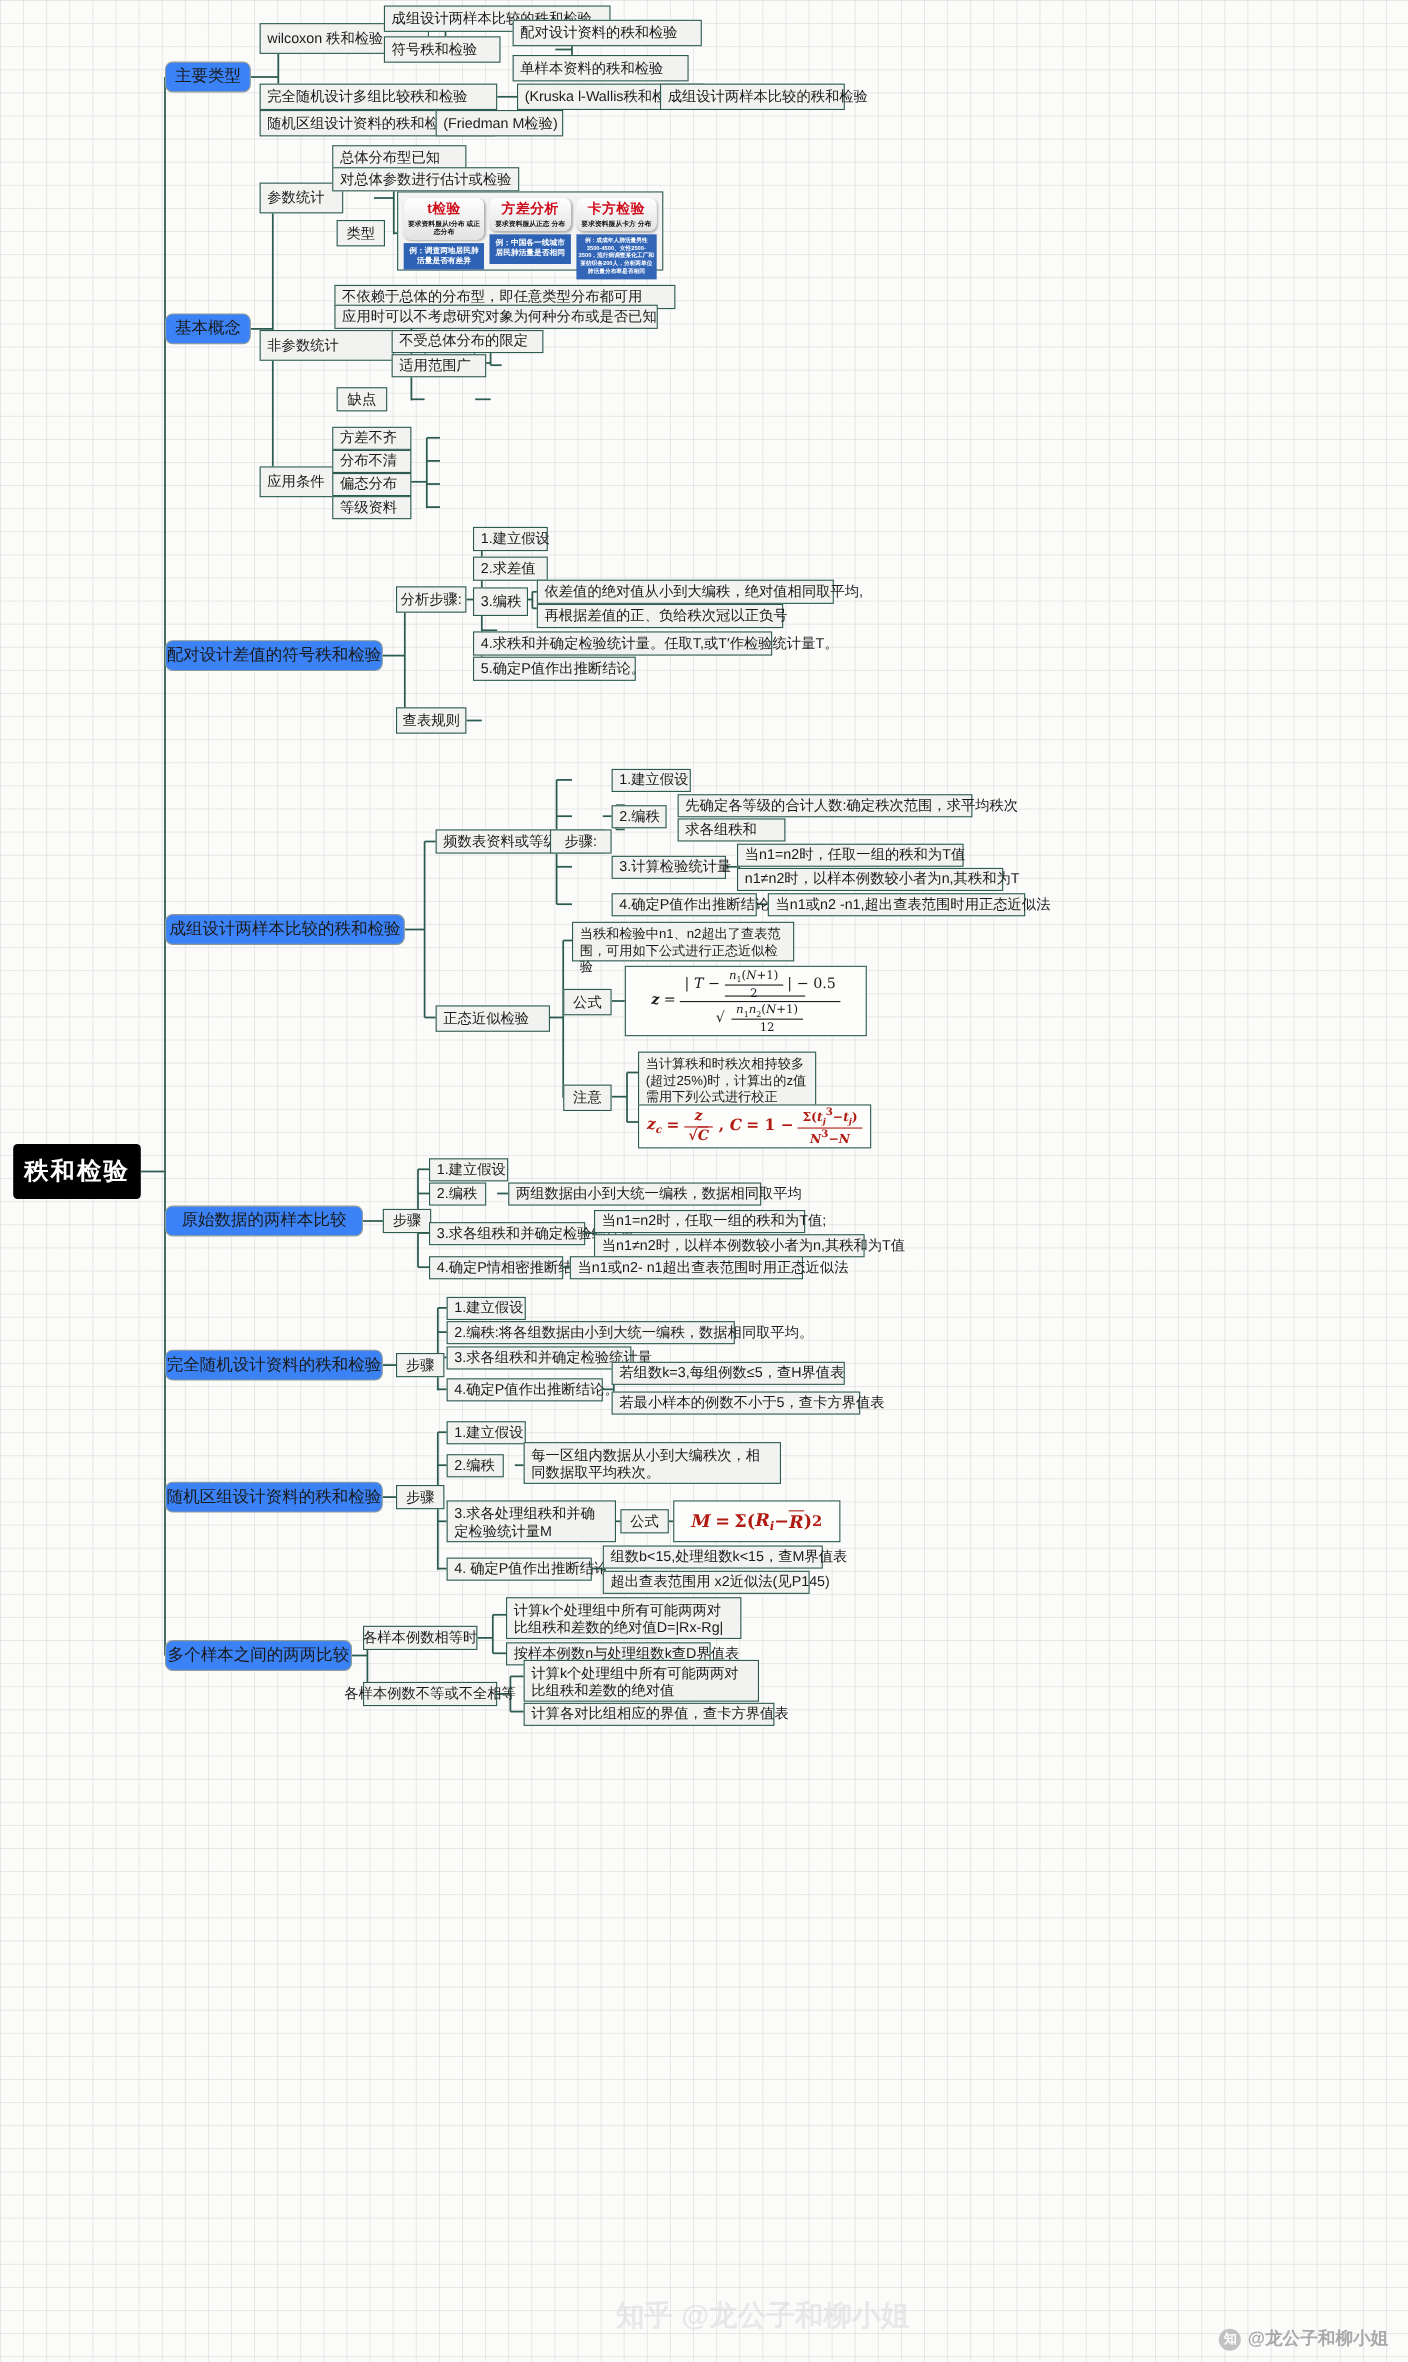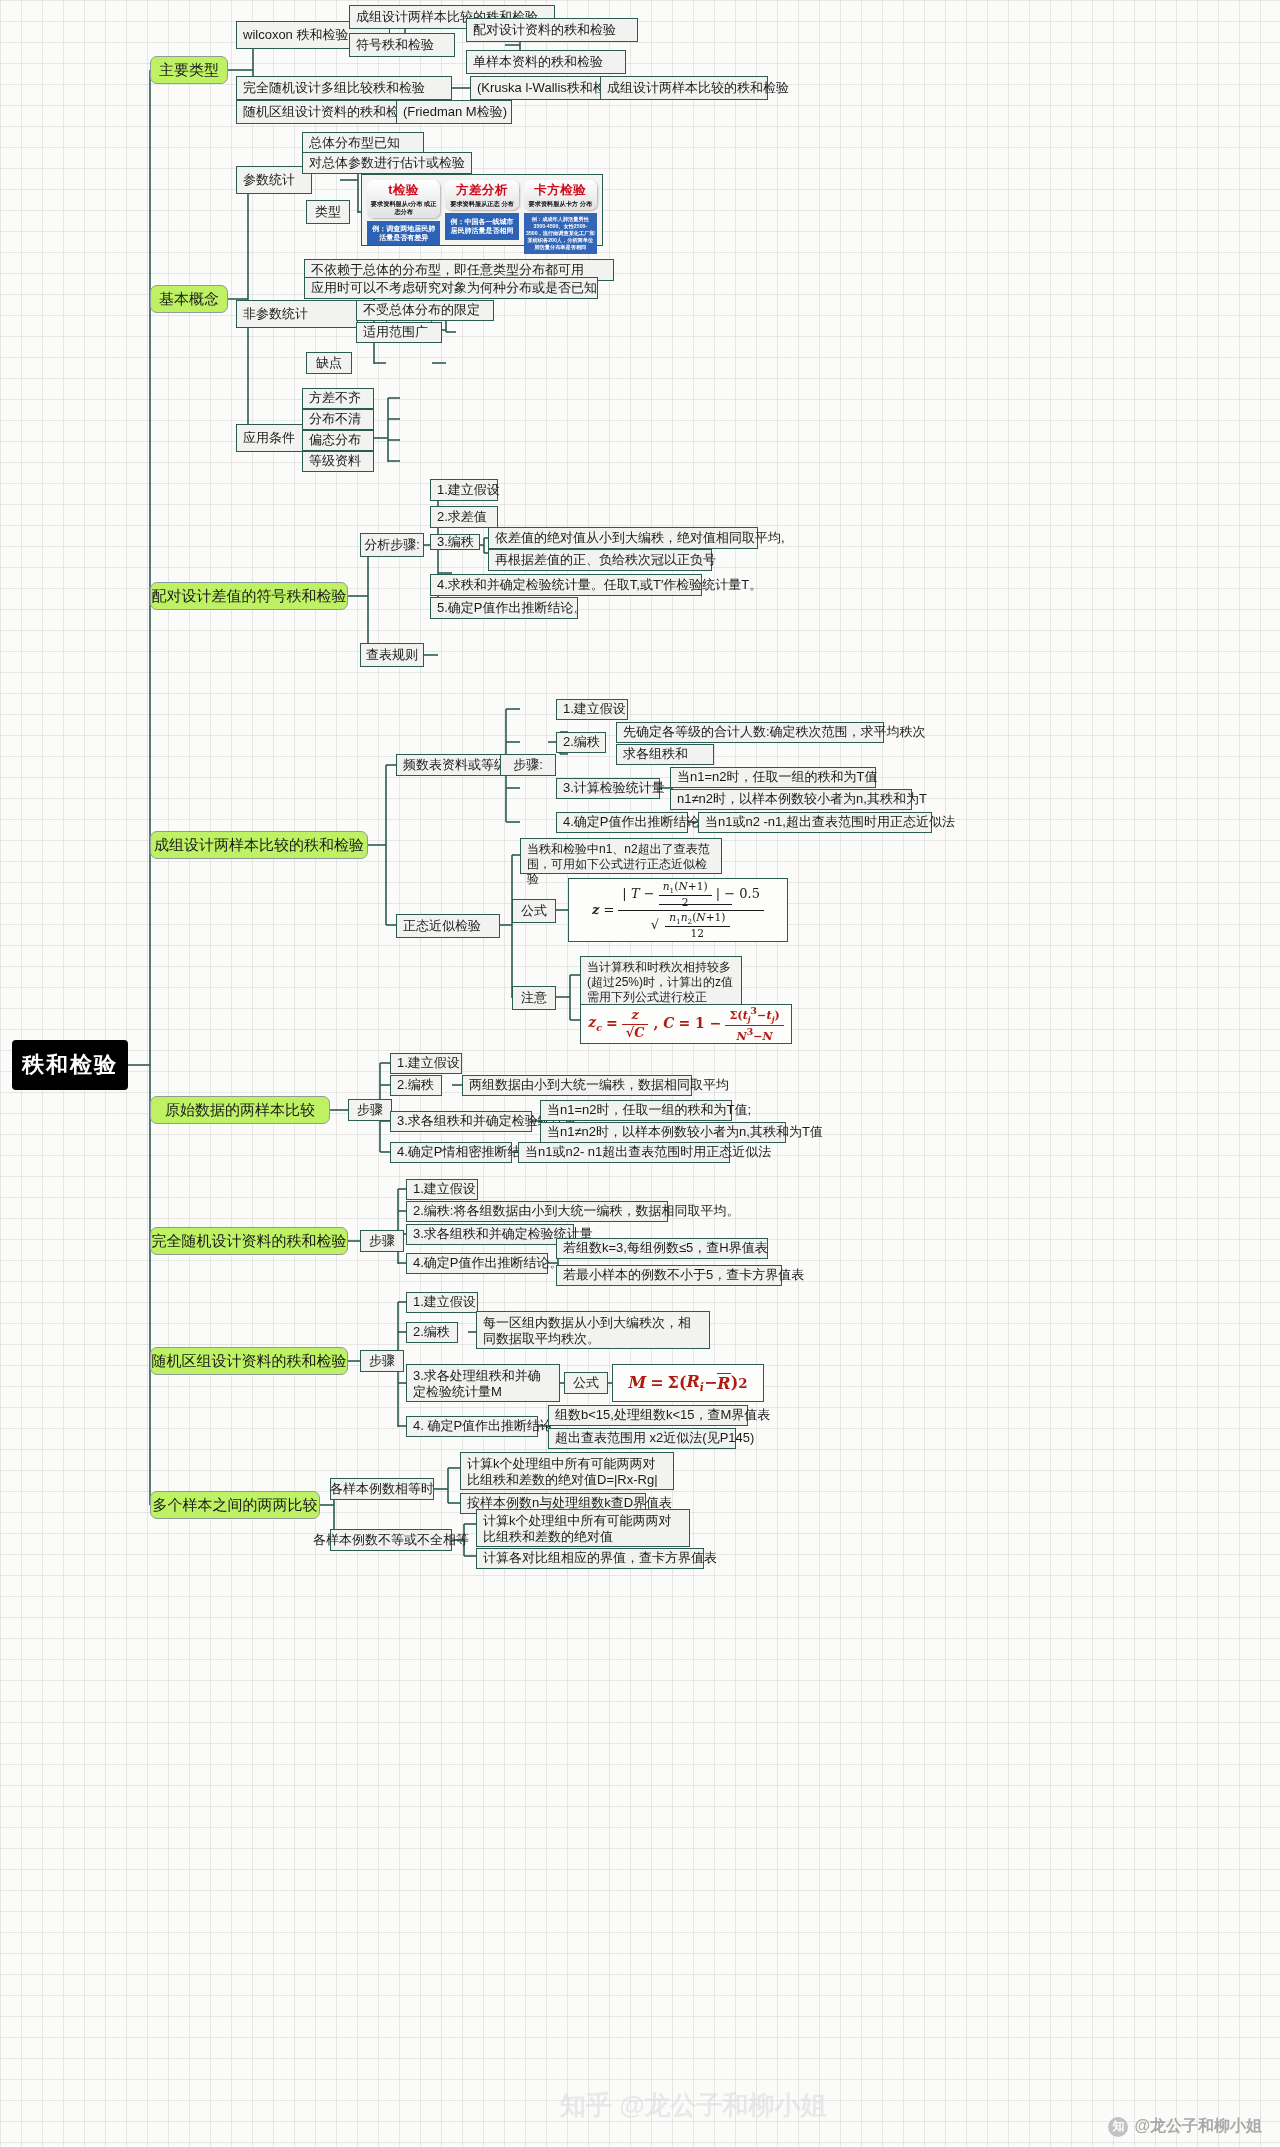--- a/index.html
+++ b/index.html
@@ -23,21 +23,21 @@
     font-size:13px;white-space:nowrap;
     z-index:3;
   }
   .node.wrap{white-space:normal;display:block;}
   .root{
     background:#000000;border:none;color:#fff;border-radius:4px;
     font-size:22px;font-weight:bold;letter-spacing:2px;
     justify-content:center;
   }
   .lvl1{
-    background:#bef264;border:1.6px solid #8f9b98;border-radius:7px;
+    background:#3b82f6;border:1.6px solid #8f9b98;border-radius:7px;
     font-size:15px;justify-content:center;
   }
 
   .rulebox{font-weight:bold;font-size:14.5px;display:block;padding:6px 8px;line-height:1.75;}
   .formula{
     background:#fdfdfb;display:flex;align-items:center;justify-content:center;
     font-family:"DejaVu Serif","Liberation Serif",serif;
   }
   .formula.red{color:#b01a10;font-weight:bold;}
 
@@ -325,21 +325,21 @@
 <div class="node" style="left:302px;top:388px;width:72px;height:21px;">方差不齐</div>
 <div class="node" style="left:302px;top:409px;width:72px;height:21px;">分布不清</div>
 <div class="node" style="left:302px;top:430px;width:72px;height:21px;">偏态分布</div>
 <div class="node" style="left:302px;top:451px;width:72px;height:21px;">等级资料</div>
 
 <div class="node lvl1" style="left:150px;top:582px;width:198px;height:28px;">配对设计差值的符号秩和检验</div>
 
 <div class="node" style="left:360px;top:533px;width:64px;height:24px;justify-content:center;">分析步骤:</div>
 <div class="node" style="left:430px;top:479px;width:68px;height:22px;">1.建立假设</div>
 <div class="node" style="left:430px;top:506px;width:68px;height:22px;">2.求差值</div>
-<div class="node" style="left:430px;top:534px;width:50px;height:16px;">3.编秩</div>
+<div class="node" style="left:430px;top:534px;width:50px;height:26px;">3.编秩</div>
 <div class="node" style="left:488px;top:527px;width:270px;height:22px;">依差值的绝对值从小到大编秩，绝对值相同取平均,</div>
 <div class="node" style="left:488px;top:549px;width:224px;height:22px;">再根据差值的正、负给秩次冠以正负号</div>
 <div class="node" style="left:430px;top:574px;width:272px;height:22px;">4.求秩和并确定检验统计量。任取T,或T′作检验统计量T。</div>
 <div class="node" style="left:430px;top:597px;width:148px;height:22px;">5.确定P值作出推断结论。</div>
 
 <div class="node" style="left:360px;top:643px;width:64px;height:24px;justify-content:center;">查表规则</div>
 
 <div class="node lvl1" style="left:150px;top:831px;width:218px;height:28px;">成组设计两样本比较的秩和检验</div>
 
 <div class="node" style="left:396px;top:754px;width:154px;height:22px;">频数表资料或等级资料</div>

